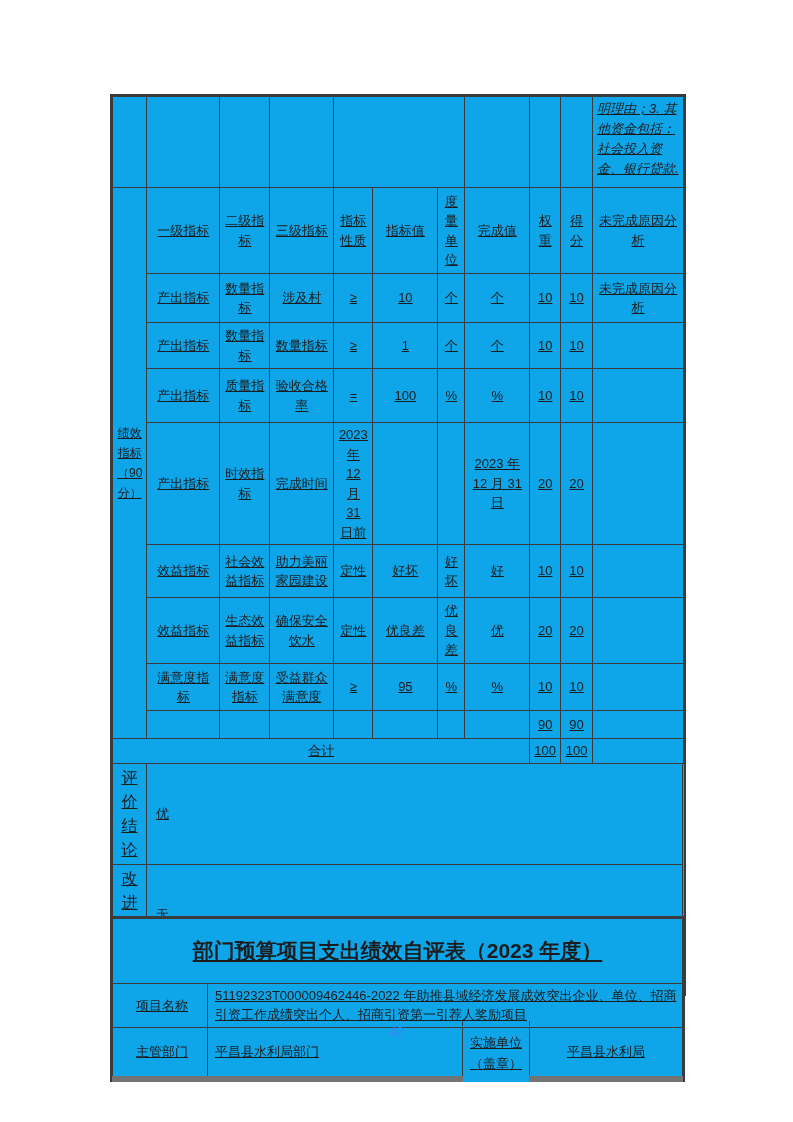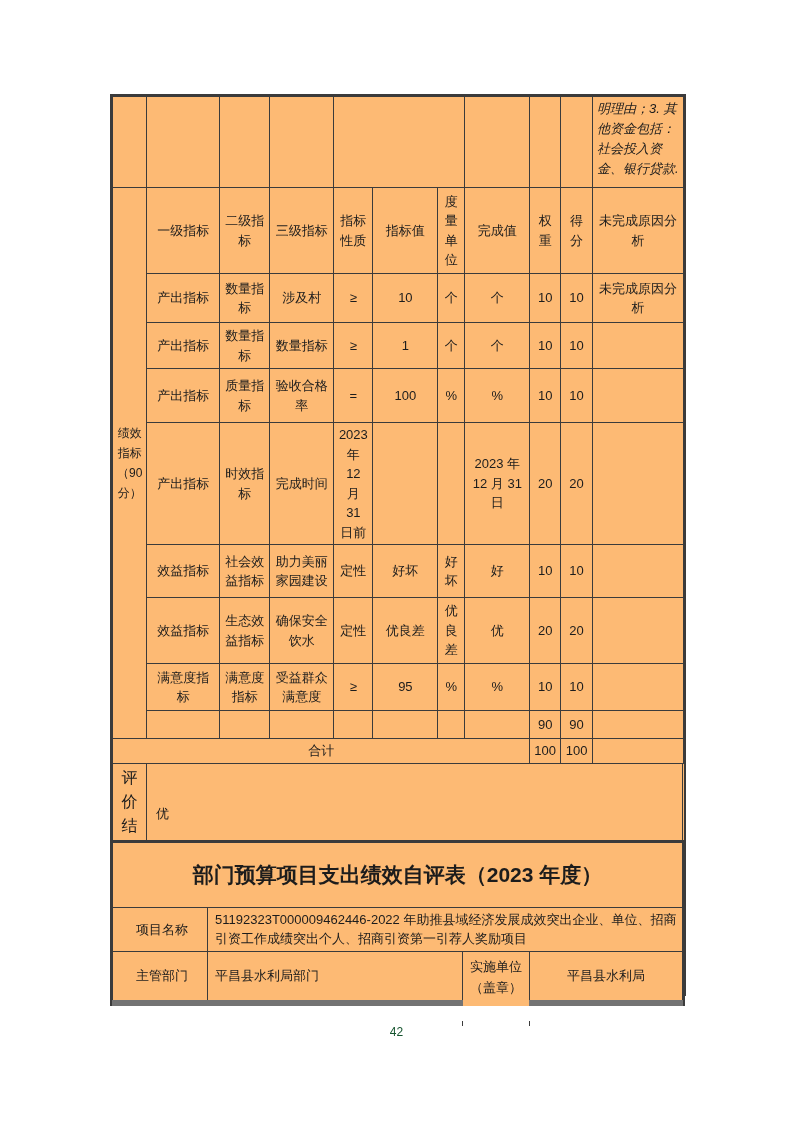--- a/index.html
+++ b/index.html
@@ -1,22 +1,22 @@
 <!DOCTYPE html>
 <html><head>
 <meta charset="utf-8">
 <style>
   html,body { margin:0; padding:0; background:#fff; }
   .page {
     position:relative; width:793px; height:1122px; background:#ffffff;
     font-family:"Liberation Sans", sans-serif; color:#1c1c1c; overflow:hidden;
   }
-  .twrap { position:absolute; border:2px solid #3b3b3b; background:#fdba74; }
+  .twrap { position:absolute; border:2px solid #3b3b3b; background:#0ea5e9;text-decoration:underline; }
   .t1 { left:110px; top:94px; }
-  .t2 { left:110px; top:840px; border-bottom:none; }
+  .t2 { left:110px; top:916px; border-bottom:none; }
   table.sec { border-collapse:collapse; table-layout:fixed; }
   table.sec + table.sec { margin-top:-1px; }
   .sec td {
     border:1px solid #3b3b3b; font-size:13px; text-align:center;
     vertical-align:middle; padding:2px 4px; line-height:1.5;
     word-break:normal;
   }
   
   .rA td{height:86px} .rB td{height:81px} .rC td{height:44px} .rD td{height:41px}
   .rE td{height:49px} .rF td{height:116px} .rG td{height:48px} .rH td{height:61px}
@@ -35,21 +35,21 @@
   .t2 td.titlecell { font-size:21px; font-weight:bold; height:60px; }
   .t2 tr.r2a td{height:39px} .t2 tr.r2b td{height:44px}
   .t2 td.fieldlbl { text-align:center; padding-left:8px; }
   .t2 td.fieldval { text-align:left; padding-left:7px; line-height:1.45; }
   .t2 td.impl { white-space:pre-line; line-height:1.6; }
   .t2 td.bb { border-bottom:6px solid #737373; }
   .t2 td.nobb { border-bottom:none; }
   .stub { position:absolute; width:1px; height:5px; background:#3b3b3b; top:1021px; }
   .pageno {
     position:absolute; top:1025px; left:0; width:793px;
-    text-align:center; font-size:12px; color:#14532d;
+    text-align:center; font-size:12px; color:#3b82f6;
   }
 </style>
 </head>
 <body>
 
 <div class="page">
 
   <div class="twrap t1">
 
     <table class="sec">

